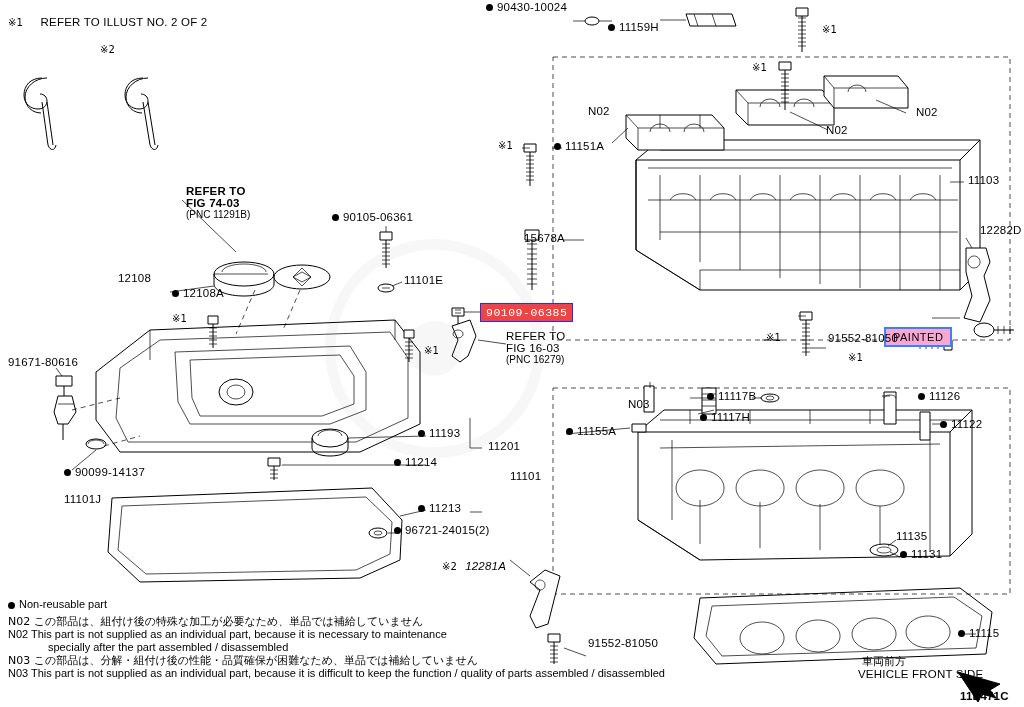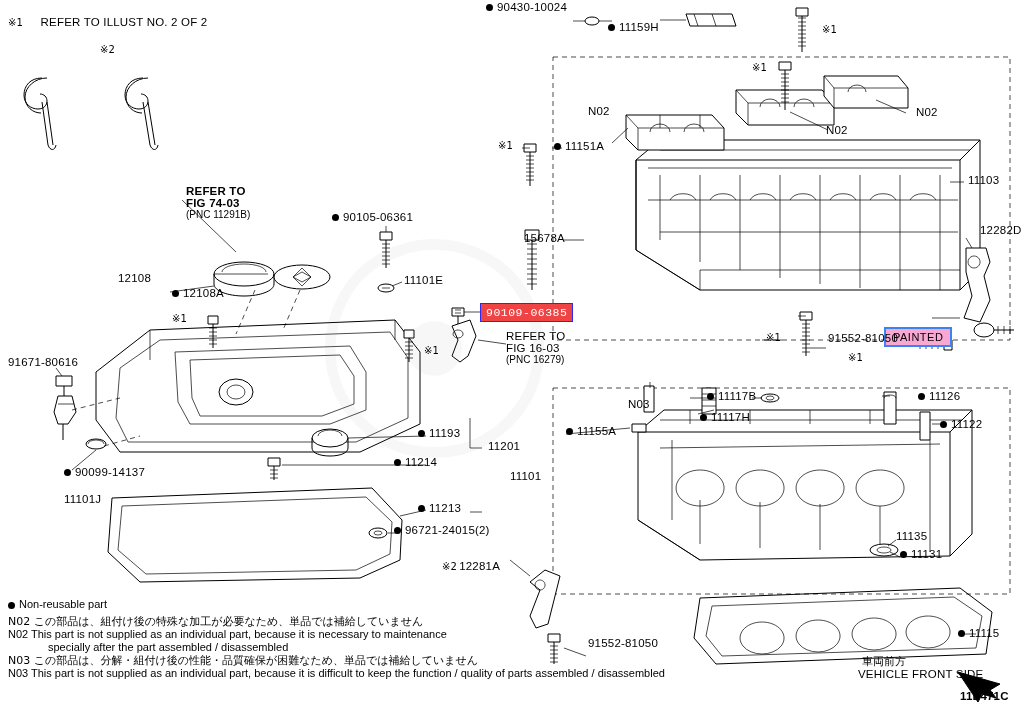--- a/index.html
+++ b/index.html
@@ -381,21 +381,21 @@
   <div class="abs lbl" style="left:64px;top:466px;"><span class="bullet"></span><span>90099-14137</span></div>
   <div class="abs lbl" style="left:64px;top:493px;">11101J</div>
 
   <div class="abs lbl" style="left:418px;top:427px;"><span class="bullet"></span><span>11193</span></div>
   <div class="abs lbl" style="left:488px;top:440px;">11201</div>
   <div class="abs lbl" style="left:394px;top:456px;"><span class="bullet"></span><span>11214</span></div>
   <div class="abs lbl" style="left:510px;top:470px;">11101</div>
   <div class="abs lbl" style="left:418px;top:502px;"><span class="bullet"></span><span>11213</span></div>
   <div class="abs lbl" style="left:394px;top:524px;"><span class="bullet"></span><span>96721-24015(2)</span></div>
 
-  <div class="abs lbl" style="left:442px;top:560px;"><span class="kome">※2</span><span style="margin-left:2px;">12281A</span></div>
+  <div class="abs lbl" style="left:442px;top:560px;"><span class="kome">※2</span><span style="margin-left:8px;font-style:italic;">12281A</span></div>
 
   <div class="abs kome" style="left:766px;top:332px;">※1</div>
   <div class="abs lbl" style="left:828px;top:332px;">91552-81050</div>
   <div class="abs kome" style="left:848px;top:352px;">※1</div>
   <div class="abs lbl" style="left:588px;top:637px;">91552-81050</div>
 
   <div class="abs lbl" style="left:628px;top:398px;">N03</div>
   <div class="abs lbl" style="left:700px;top:390px;padding-left:7px;"><span class="bullet"></span><span>11117B</span></div>
   <div class="abs lbl" style="left:700px;top:411px;"><span class="bullet"></span><span>11117H</span></div>
   <div class="abs lbl" style="left:566px;top:425px;"><span class="bullet"></span><span>11155A</span></div>

